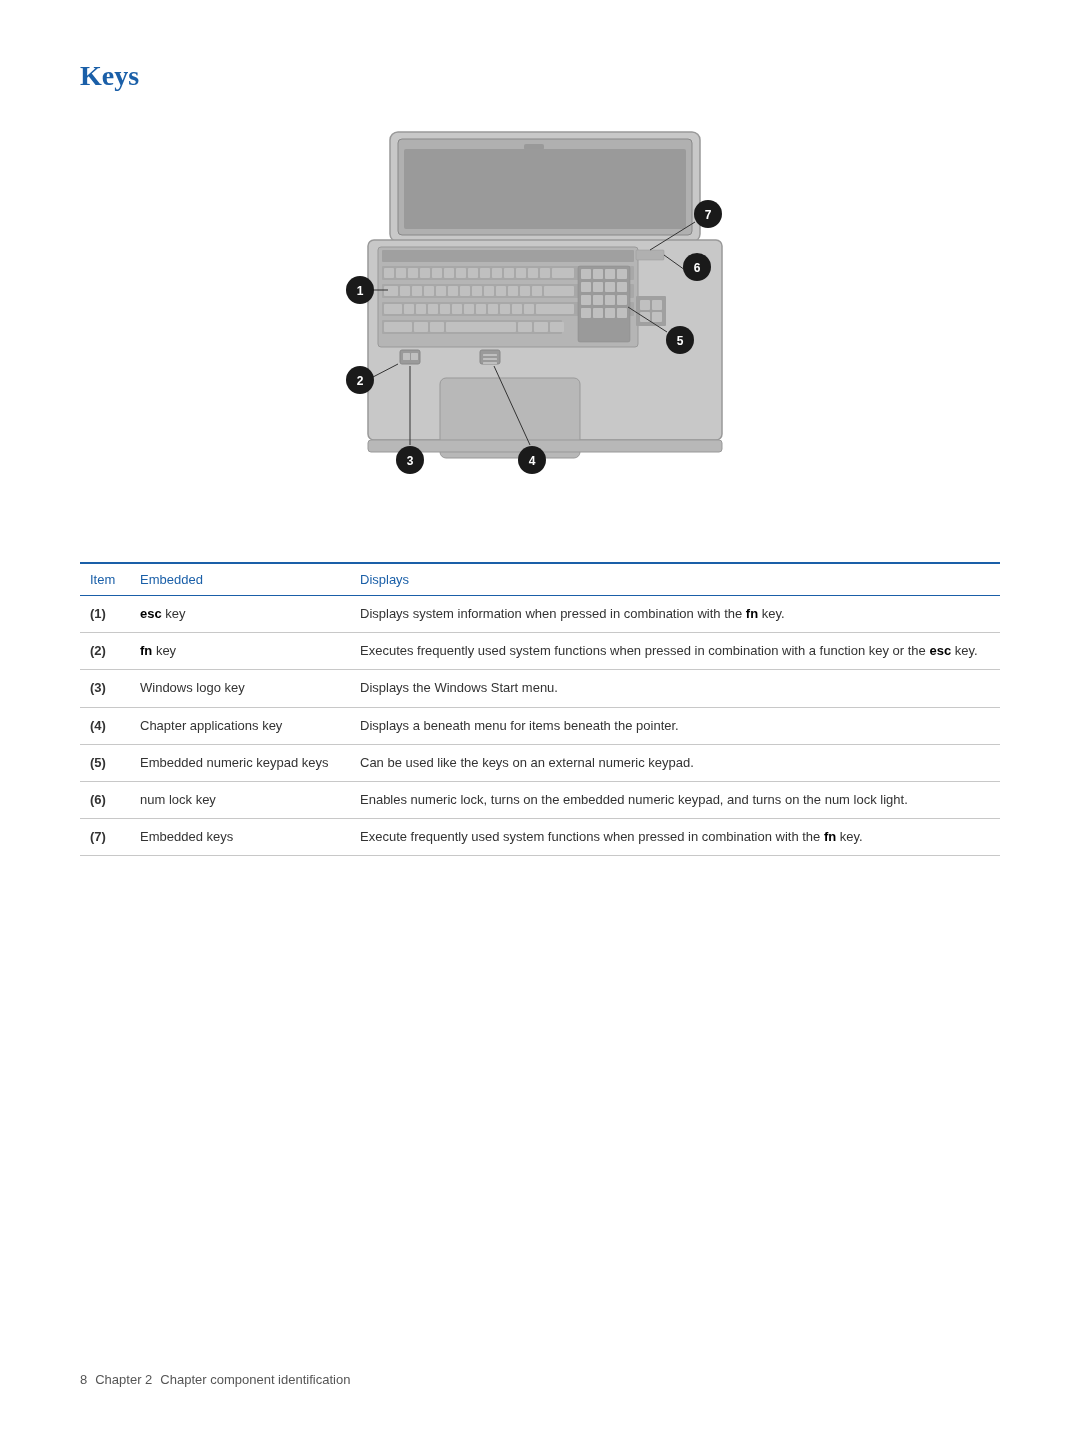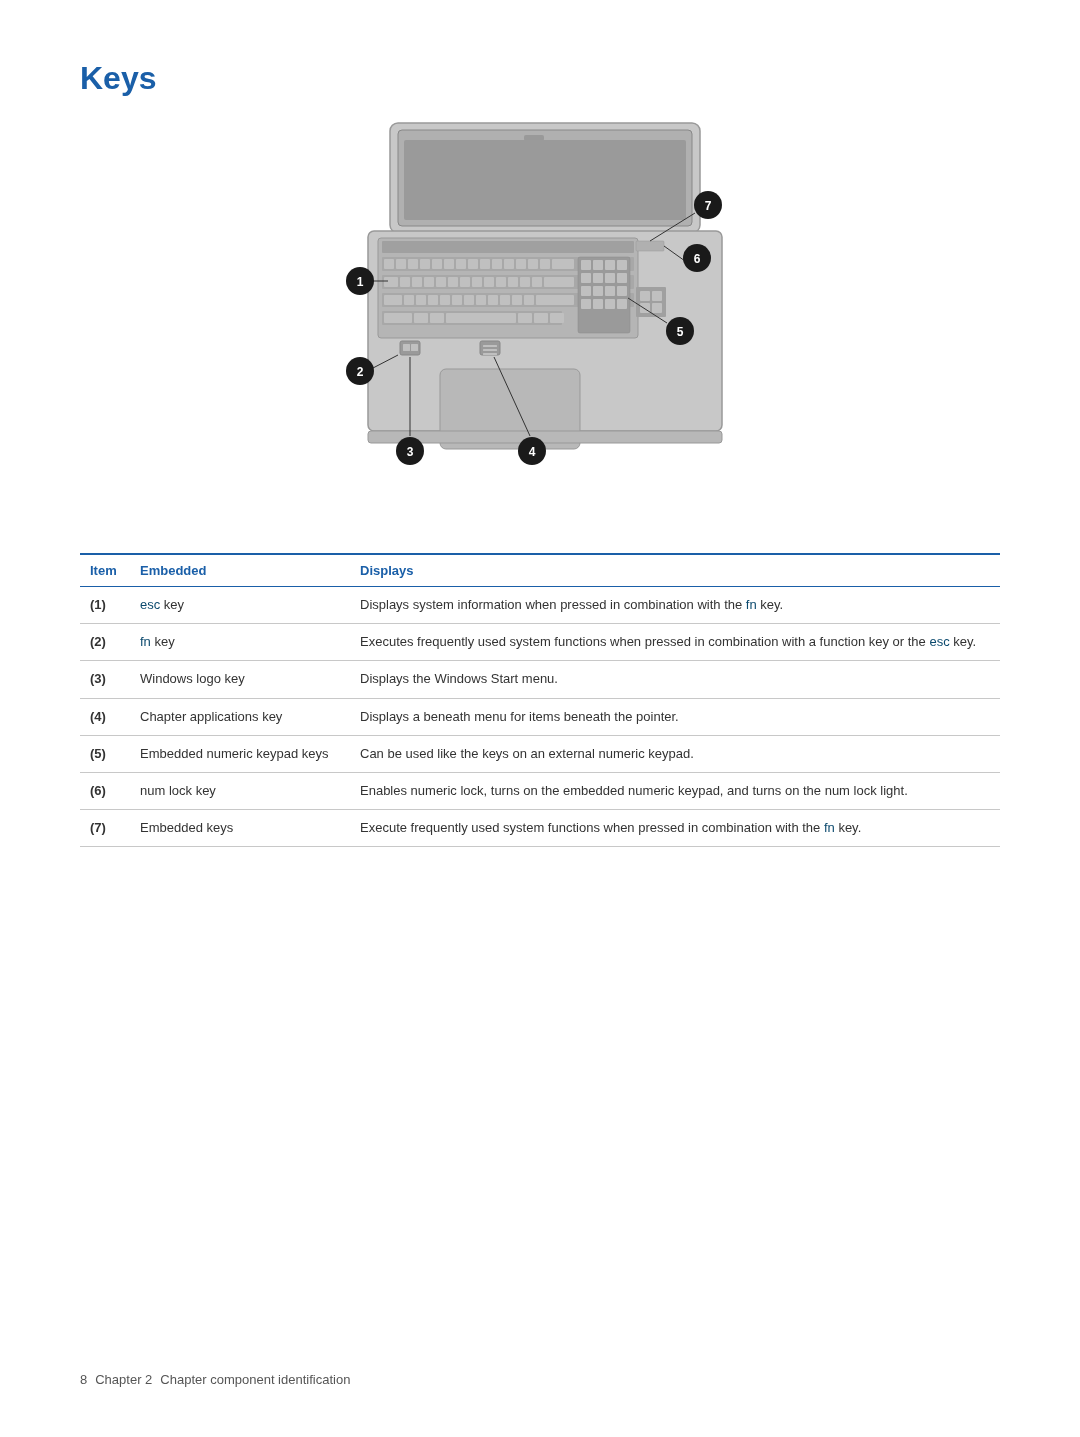--- a/index.html
+++ b/index.html
@@ -8,23 +8,24 @@
       font-family: Arial, Helvetica, sans-serif;
       font-size: 13px;
       color: #333;
       width: 1080px;
       min-height: 1437px;
       padding: 60px 80px 60px 80px;
     }
 
     .page-title {
       color: #1a5fa8;
-      font-size: 32px;
+      font-size: 28px;
       font-weight: bold;
-      margin-bottom: 16px;
+      margin-bottom: 30px;
+      font-family: Liberation Serif, serif;
     }
 
     
     .diagram-container {
       position: relative;
       width: 520px;
       height: 360px;
       margin: 0 auto 40px auto;
     }
 
@@ -41,21 +42,21 @@
       margin-top: 10px;
     }
 
     .keys-table thead tr {
       border-top: 2px solid #1a5fa8;
       border-bottom: 1px solid #1a5fa8;
     }
 
     .keys-table thead th {
       color: #1a5fa8;
-      font-weight: bold;
+      font-weight: normal;
       padding: 8px 10px;
       text-align: left;
       font-size: 13px;
     }
 
     .keys-table tbody tr {
       border-bottom: 1px solid #c8c8c8;
     }
 
     .keys-table tbody td {
@@ -70,21 +71,22 @@
       color: #333;
       white-space: nowrap;
       width: 50px;
     }
 
     .keys-table tbody td:nth-child(2) {
       width: 220px;
     }
 
     .link-blue {
-      color: #0c4a6e;
+      color: #000000;
+      font-weight: bold;
     }
 
     
     .page-footer {
       position: absolute;
       bottom: 50px;
       left: 80px;
       right: 80px;
       display: flex;
       align-items: center;

